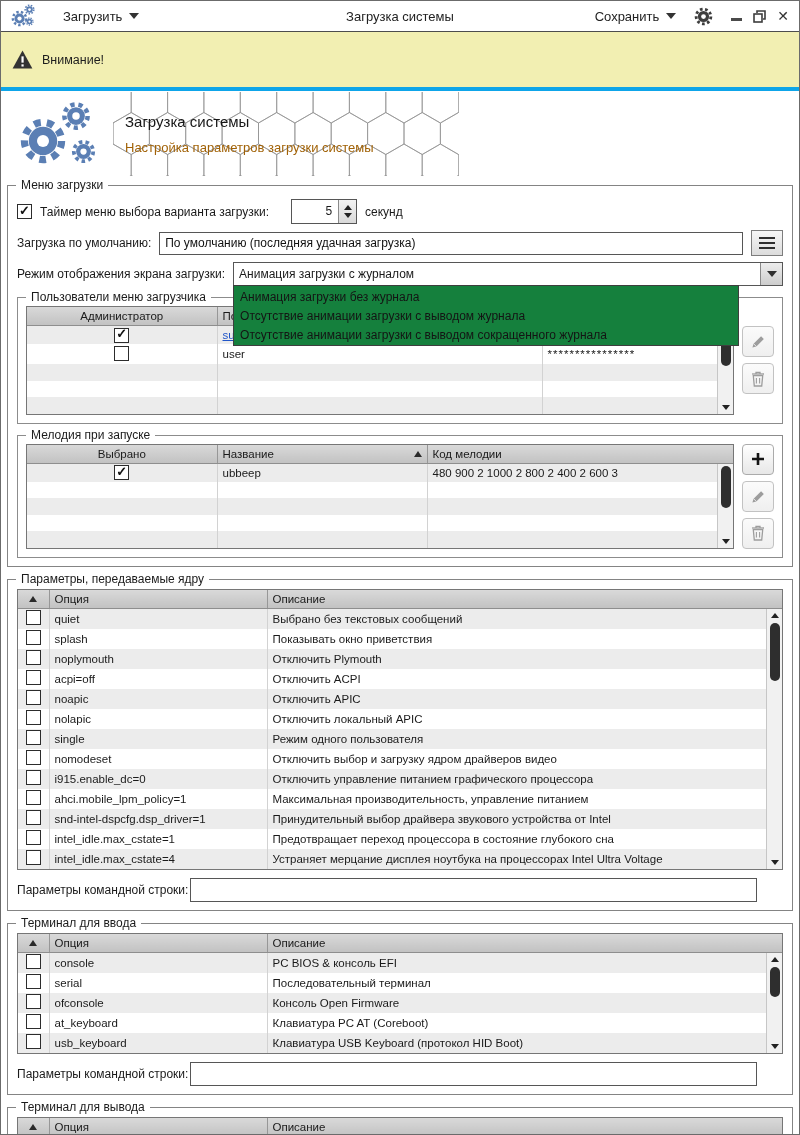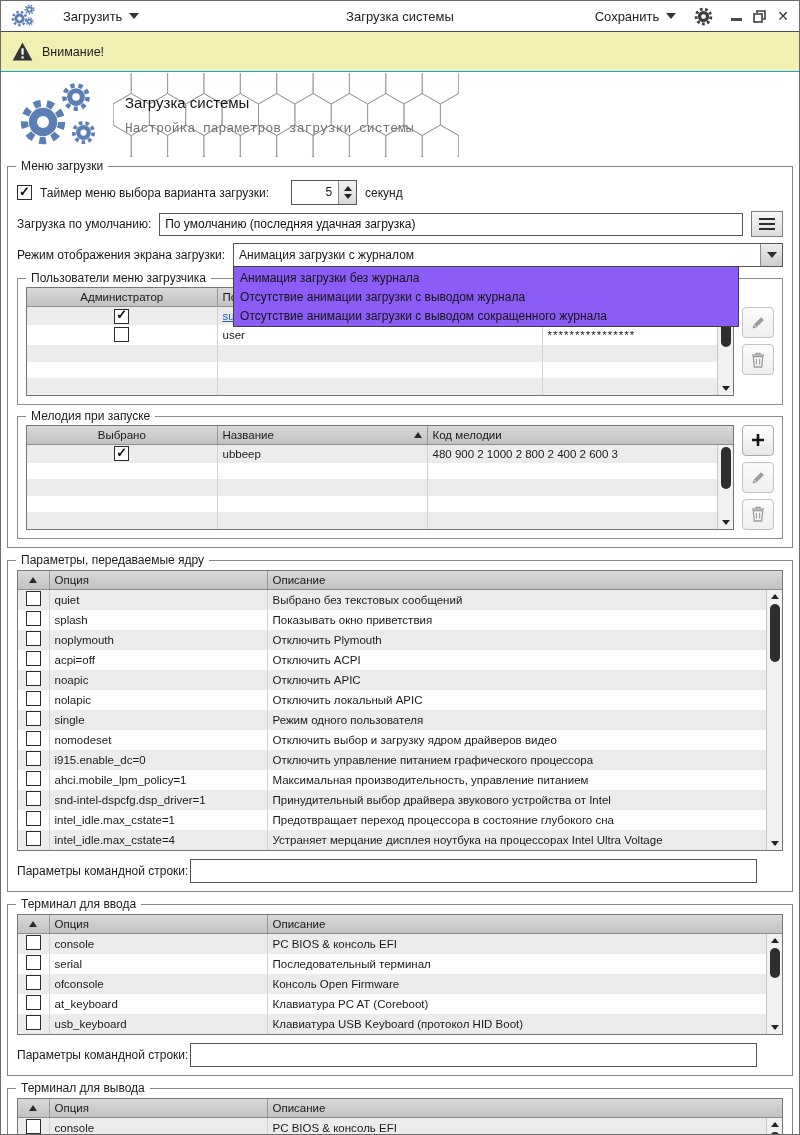--- a/index.html
+++ b/index.html
@@ -21,31 +21,31 @@
   }
   .tb-title{position:absolute;left:0;right:0;text-align:center;font-size:13px;color:#222;pointer-events:none;}
   .menu-btn{display:flex;align-items:center;gap:7px;font-size:13px;color:#222;padding:2px 4px;cursor:default;z-index:1;}
   .caret{width:0;height:0;border-left:5px solid transparent;border-right:5px solid transparent;border-top:6px solid #333;}
   .tb-right{margin-left:auto;display:flex;align-items:center;gap:14px;z-index:1;}
   .winctl{display:flex;align-items:center;gap:11px;margin-left:4px;}
   .min-bar{width:11px;height:3px;background:#4a4a4a;margin-top:6px;}
   .close-x{font-size:14px;color:#333;line-height:1;}
   
   .warnbar{
-    flex:0 0 31px;background:#f2efb2;border-bottom:1px solid #0ea5e9;
-    display:flex;align-items:center;gap:9px;padding:4px 11px;
+    flex:0 0 31px;background:#f2efb2;border-bottom:4px solid #0ea5e9;
+    display:flex;align-items:center;gap:9px;padding:12px 11px;
   }
   .warn-text{font-size:12.5px;color:#1d1d1d;}
   
   .banner{flex:0 0 86px;position:relative;display:flex;align-items:center;background:#fff;overflow:hidden;}
   .hexwrap{position:absolute;left:112px;top:1px;width:346px;height:84px;}
   .logo{margin-left:16px;z-index:1;}
   .banner-text{z-index:1;margin-left:16px;display:flex;flex-direction:column;gap:10px;}
   .b-title{font-size:15px;color:#161616;}
-  .b-sub{font-size:13px;color:#737373;font-family:Liberation Mono, monospace;}
+  .b-sub{font-size:13px;color:#a16207;}
   
   .grp{border:1px solid #848484;margin:8px 6px 0;position:relative;padding:9px 9px 8px;background:#fff;}
   .grp .legend{position:absolute;top:-8px;left:8px;background:#fff;padding:0 5px;font-size:12px;color:#1b1b1b;white-space:nowrap;}
   .subgrp{border:1px solid #8c8c8c;margin-top:11px;position:relative;padding:8px;background:#fff;}
   
   .frow{display:flex;align-items:center;gap:8px;font-size:12px;margin-top:6px;}
   .frow:first-of-type{margin-top:4px;}
   .cb{
     display:inline-flex;align-items:center;justify-content:center;
     width:13px;height:13px;border:1.4px solid #2c2c2c;background:#fff;
@@ -60,21 +60,21 @@
   .tinput{height:21px;border:1px solid #565656;background:#fff;font-size:12px;padding:0 5px;font-family:inherit;color:#111;}
   .grow{flex:1;}
   .burger{width:30px;height:24px;border:1px solid #7d7d7d;background:linear-gradient(#f6f6f6,#dcdcdc);display:flex;flex-direction:column;align-items:center;justify-content:center;gap:3px;flex:0 0 auto;}
   .burger i{display:block;width:16px;height:2.2px;background:#2e2e2e;}
   
   .mode-row{position:relative;z-index:40;}
   .combo{position:relative;flex:1;display:flex;height:22px;border:1px solid #565656;background:#fff;}
   .combo-val{flex:1;font-size:12px;padding:3.5px 5px 0;white-space:nowrap;overflow:hidden;}
   .combo-btn{width:21px;border-left:1px solid #8a8a8a;background:linear-gradient(#ededed,#cdcdcd);display:flex;align-items:center;justify-content:center;}
   .combo-btn .tri-dn{border-left-width:5px;border-right-width:5px;border-top-width:6px;border-top-color:#2f2f2f;}
-  .dd{position:absolute;top:22px;left:-1px;width:calc(100% - 44px);background:#8b5cf6;border:1px solid #3e3e3e;z-index:50;padding:1px 0;}
+  .dd{position:absolute;top:22px;left:-1px;width:calc(100% - 44px);background:#15803d;border:1px solid #3e3e3e;z-index:50;padding:1px 0;}
   .dd-item{font-size:12px;padding:2.5px 6px;white-space:nowrap;color:#141414;}
   
   .tbl-flex{display:flex;align-items:flex-start;gap:8px;}
   .tblwrap{position:relative;border:1px solid #767676;flex:1;background:#fff;}
   table{border-collapse:collapse;width:100%;table-layout:fixed;}
   th{
     background:linear-gradient(#d9d9d9,#c2c2c2);font-weight:normal;font-size:11.5px;
     text-align:left;padding:2px 5px;border-right:1px solid #979797;border-bottom:1px solid #8e8e8e;height:14px;white-space:nowrap;overflow:hidden;
   }
   th:last-child{border-right:none;}

